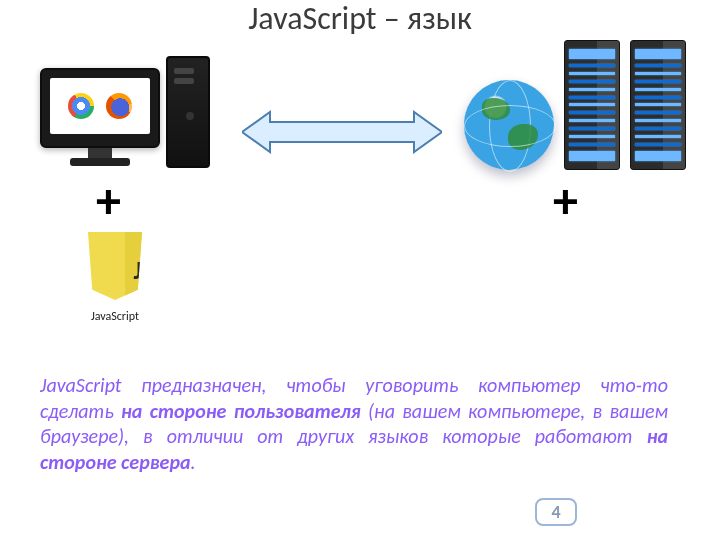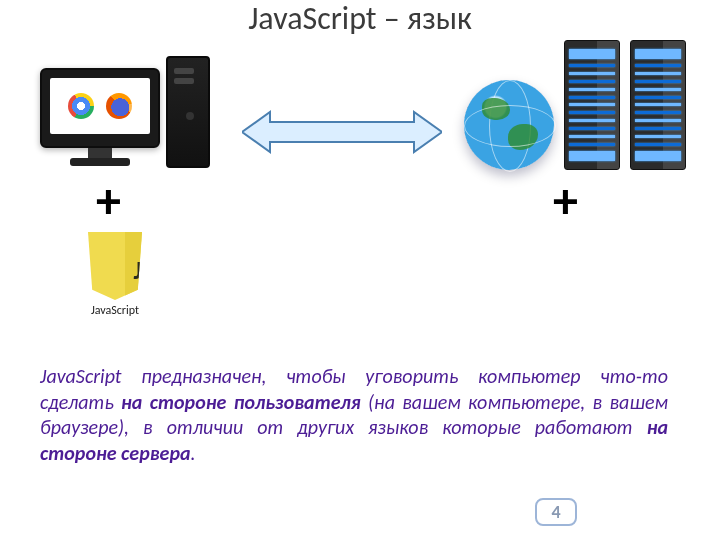--- a/index.html
+++ b/index.html
@@ -115,21 +115,21 @@
     background: #f0db4f;
     position: relative;
     clip-path: polygon(5% 0, 95% 0, 88% 85%, 50% 100%, 12% 85%);
     box-shadow: inset -20px 0 0 #e6cf3c;
   }
   .js-shield span {
     position: absolute; bottom: 14px; width: 100%;
     text-align: center; font-weight: 800; font-size: 26px;
     color:#2a2a22; letter-spacing: 1px;
   }
-  .js-caption { font-size: 12px; margin-top: 3px; color:#222; }
+  .js-caption { font-size: 12px; margin-top: 9px; color:#222; }
 
   
   .server {
     position: absolute;
     top: 40px; left: 460px;
     width: 230px;
     text-align: center;
   }
   .server-row { display:flex; justify-content:center; align-items:flex-end; gap:10px; position:relative; }
   .globe {
@@ -185,24 +185,24 @@
   
   .dbl-arrow {
     position: absolute;
     top: 110px; left: 242px;
     width: 200px; height: 44px;
   }
 
   
   .para {
     position: absolute;
-    top: 364px; left: 40px; width: 628px;
+    top: 373px; left: 40px; width: 628px;
     font-size: 20px;
     font-style: italic;
-    color:#4c1d95;
+    color:#8b5cf6;
     text-align: justify;
     line-height: 1.28;
   }
   .para b{ font-style: italic; font-weight:700; }
 
   
   .pagenum {
     position:absolute;
     right: 14px; bottom: 14px;
     width: 42px; height: 28px;

